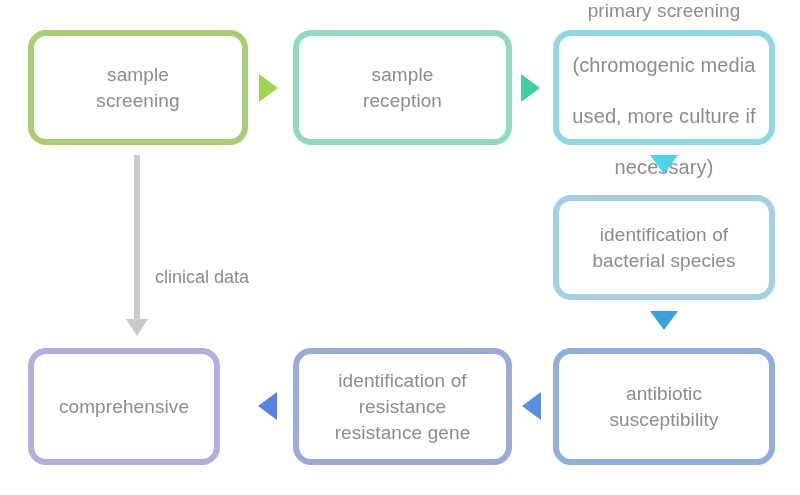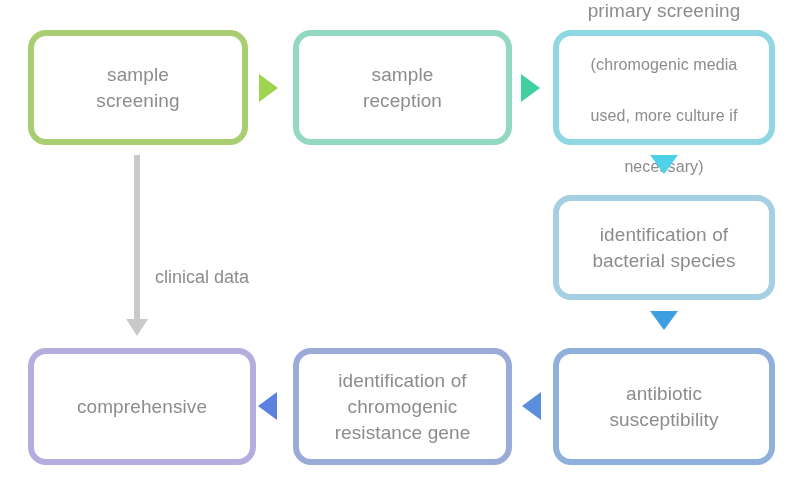--- a/index.html
+++ b/index.html
@@ -43,21 +43,21 @@
   }
   .node.compact {
     line-height: 24px;
   }
   .node .title {
     font-size: 19px;
     line-height: 24px;
     white-space: nowrap;
   }
   .node .sub {
-    font-size: 16px;
+    font-size: 20px;
     line-height: 18px;
     color: #8c8c8c;
     margin-top: 1px;
   }
 
   
   .arrow {
     position: absolute;
     width: 0;
     height: 0;
@@ -124,27 +124,27 @@
     <span class="sub">(chromogenic media</span>
     <span class="sub">used, more culture if</span>
     <span class="sub">necessary)</span>
   </div>
 
   <div class="node" style="left:553px; top:195px; width:222px; height:105px; border-color:#a5cfe3;">
     <span class="main-line">identification of</span>
     <span class="main-line">bacterial species</span>
   </div>
 
-  <div class="node" style="left:28px; top:348px; width:228px; height:117px; border-color:#b3aede;">
+  <div class="node" style="left:28px; top:348px; width:192px; height:117px; border-color:#b3aede;">
     <span class="main-line">comprehensive</span>
   </div>
 
   <div class="node" style="left:293px; top:348px; width:219px; height:117px; border-color:#9aabd8;">
     <span class="main-line">identification of</span>
-    <span class="main-line">chromogenic</span>
+    <span class="main-line">resistance</span>
     <span class="main-line">resistance gene</span>
   </div>
 
   <div class="node" style="left:553px; top:348px; width:222px; height:117px; border-color:#8fb0dc;">
     <span class="main-line">antibiotic</span>
     <span class="main-line">susceptibility</span>
   </div>
 
   <div class="arrow right" style="left:259px; top:74px; border-left-color:#9ed44f;"></div>
 

